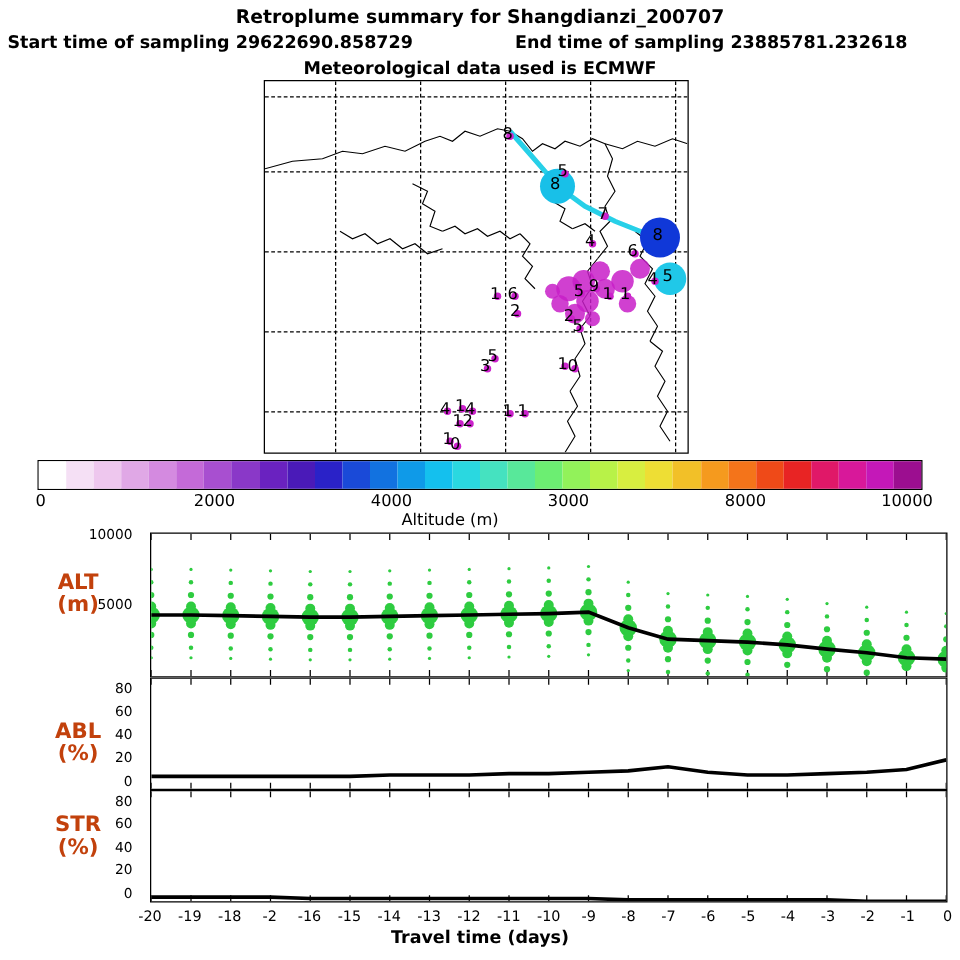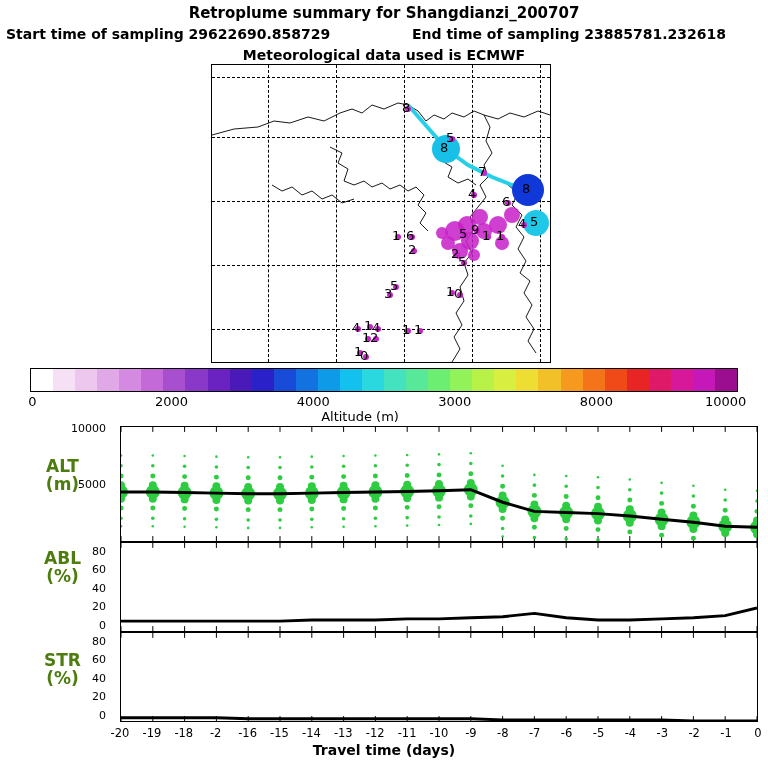--- a/index.html
+++ b/index.html
@@ -37,23 +37,23 @@
   #cb-ticks{position:absolute;left:30px;top:394px;width:708px;height:16px;}
   #cb-ticks span{position:absolute;font-size:13px;color:#000;transform:translateX(-50%);}
   #cb-axis-label{position:absolute;left:0;top:409px;width:720px;text-align:center;font-size:13px;}
 
   
   .ts-panel{position:absolute;left:120px;width:638px;border:1px solid #000;box-sizing:border-box;background:#fff;}
   #alt-panel{top:426px;height:116px;}
   #abl-panel{top:542px;height:90px;}
   #str-panel{top:632px;height:90px;}
   .ts-panel svg{position:absolute;left:0;top:0;width:100%;height:100%;}
-  .ylab{position:absolute;left:10px;width:105px;text-align:center;font-weight:bold;font-size:17px;color:#4d7c0f;line-height:1.05;}
+  .ylab{position:absolute;left:10px;width:105px;text-align:center;font-weight:bold;font-size:17px;color:#c2410c;line-height:1.05;}
   #alt-lab{top:458px;}
-  #abl-lab{top:550px;}
+  #abl-lab{top:577px;}
   #str-lab{top:652px;}
   .ytick{position:absolute;font-size:11px;color:#000;text-align:right;width:44px;transform:translateY(-50%);}
   .xtick{position:absolute;font-size:11.5px;color:#000;transform:translateX(-50%);top:726px;}
   #xaxis-label{position:absolute;left:0;top:742px;width:768px;text-align:center;font-size:14px;font-weight:bold;}
 </style>
 </head>
 <body>
 
 <div class="title" id="main-title">Retroplume summary for Shangdianzi_200707</div>
 <div id="subtitle-row">

